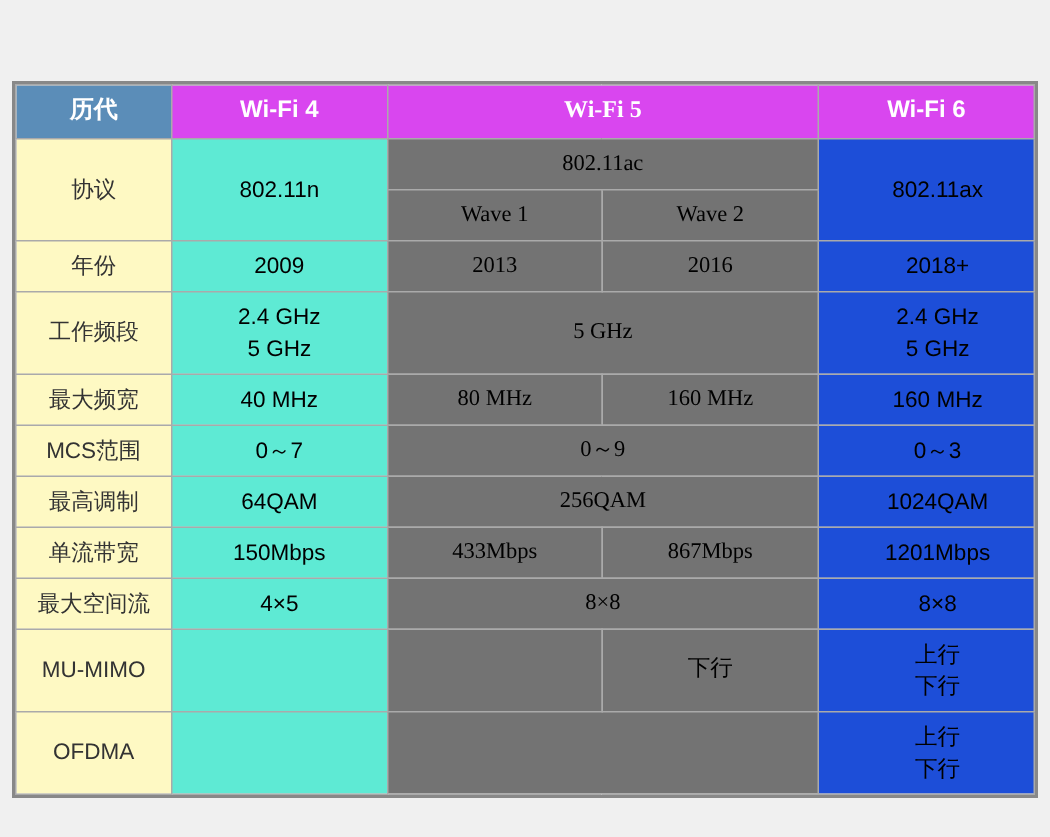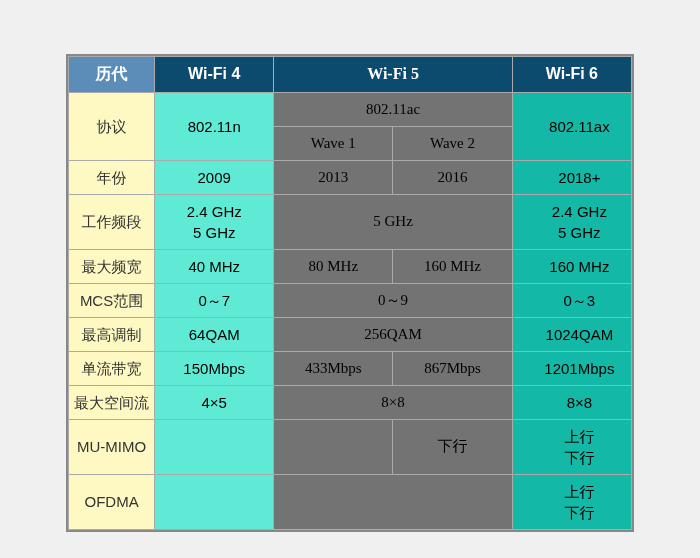--- a/index.html
+++ b/index.html
@@ -6,39 +6,39 @@
     body {
       background: #f0f0f0;
       display: flex;
       justify-content: center;
       align-items: center;
       width: 700px;
       height: 558px;
       font-family: "Microsoft YaHei", "SimHei", Arial, sans-serif;
     }
     .table-container {
-      width: 568px;
+      width: 684px;
       border: 2px solid #888;
       border-collapse: collapse;
       margin-top: 28px;
     }
     table {
       width: 100%;
       border-collapse: collapse;
       font-size: 15px;
     }
     th, td {
       border: 1.5px solid #aaa;
       text-align: center;
       padding: 6px 4px;
       line-height: 1.4;
     }
     
     .header-row th {
-      background-color: #0c4a6e;
+      background-color: #d946ef;
       color: white;
       font-weight: bold;
       font-size: 16px;
     }
     .header-row th:first-child {
       background-color: #5b8db8;
     }
     
     td.row-label {
       background-color: #fef9c3;
@@ -49,21 +49,21 @@
     td.wifi4 {
       background-color: #5eead4;
     }
     
     td.wifi5 {
       background-color: #737373;
       font-family: Liberation Serif, serif;
     }
     
     td.wifi6 {
-      background-color: #14b8a6;
+      background-color: #1d4ed8;
       padding-left: 19px;
     }
   </style>
 </head>
 <body>
 
 <div class="table-container">
   <table>
     <thead>
       <tr class="header-row">

